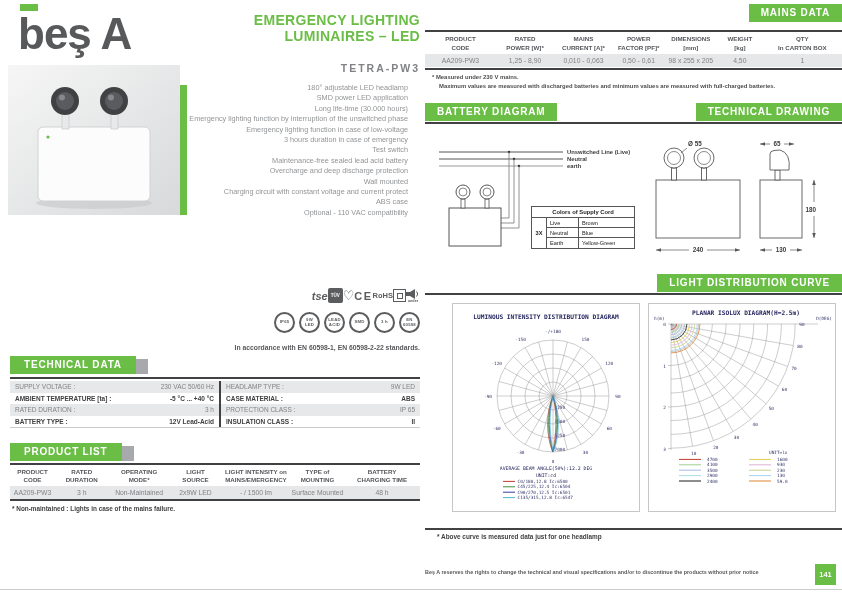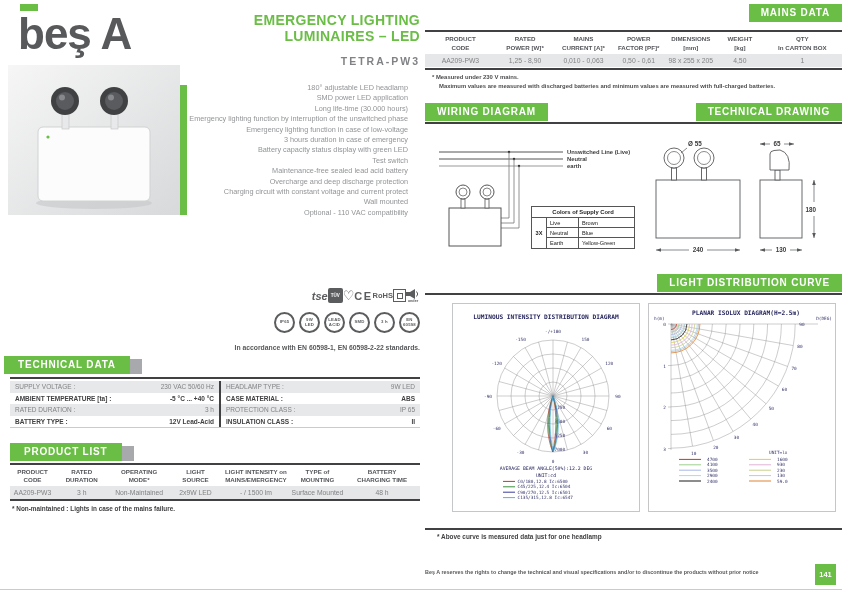--- a/index.html
+++ b/index.html
@@ -6,21 +6,21 @@
   *{margin:0;padding:0;box-sizing:border-box;}
   body{background:#fff;font-family:"Liberation Sans",sans-serif;}
   .page{position:relative;width:842px;height:595px;background:#fff;overflow:hidden;}
   .abs{position:absolute;}
   
   .logo{position:absolute;left:18px;top:6px;color:#58595b;}
   .logo-flag{position:absolute;left:2px;top:-2px;width:18px;height:7px;background:var(--green);}
   .logo-text{font-size:44px;font-weight:bold;letter-spacing:-1px;line-height:56px;}
   .title-block{position:absolute;left:190px;top:12px;width:230px;text-align:right;}
   .t1{color:var(--green);font-weight:bold;font-size:14px;line-height:16px;letter-spacing:.3px;}
-  .t2{color:#808285;font-weight:bold;font-size:10.5px;letter-spacing:2px;margin-top:11px;}
+  .t2{color:#808285;font-weight:bold;font-size:10.5px;letter-spacing:2px;margin-top:18px;}
   
   .hbar{position:absolute;height:18px;line-height:18px;background:var(--green);color:#fff;
         font-weight:bold;font-size:10px;letter-spacing:.8px;padding:0 12px;}
   .ribbon{position:absolute;display:flex;align-items:flex-start;height:18px;}
   .ribbon-bar{background:var(--green);color:#fff;font-weight:bold;font-size:10px;line-height:18px;
         padding:0 14px;letter-spacing:.8px;}
   .ribbon-shadow{width:12px;height:15px;background:#a7a9ac;margin-top:3px;}
   .rule{position:absolute;background:var(--dark);height:2px;}
   .hairline{position:absolute;background:#c9cbcc;height:1px;}
   
@@ -166,30 +166,30 @@
   </svg>
   <div class="stripe" style="left:180px;top:85px;width:7px;height:130px;"></div>
 
   <div id="features" class="features">
       <div class="feat">180° adjustable LED headlamp</div>
       <div class="feat">SMD power LED application</div>
       <div class="feat">Long life-time (30.000 hours)</div>
       <div class="feat">Emergency lighting function by interruption of the unswitched phase</div>
       <div class="feat">Emergency lighting function in case of low-voltage</div>
       <div class="feat">3 hours duration in case of emergency</div>
-      <div class="feat">Battery capacity status display with green LED</div>
       <div class="feat">Test switch</div>
       <div class="feat">Maintenance-free sealed lead acid battery</div>
       <div class="feat">Overcharge and deep discharge protection</div>
+      <div class="feat">Wall mounted</div>
       <div class="feat">Charging circuit with constant voltage and current protect</div>
-      <div class="feat">Wall mounted</div>
+      <div class="feat">ABS case</div>
       <div class="feat">Optional - 110 VAC compatibility</div>
     </div>
 
-  <div class="hbar" style="left:425px;top:103px;">WIRING DIAGRAM</div>
+  <div class="hbar" style="left:425px;top:103px;">BATTERY DIAGRAM</div>
   <div class="hbar" style="right:0;top:103px;">TECHNICAL DRAWING</div>
   <div class="rule" style="left:425px;top:122px;width:417px;"></div>
 
   <div class="abs" style="left:425px;top:126px;width:215px;height:140px;">
     <svg id="wiring-svg" width="215" height="140" viewBox="0 0 215 140">
         <line x1="14" y1="26" x2="138" y2="26" stroke="#555" stroke-width="1"></line>
         <text x="142" y="28" class="wlab">Unswitched Line (Live)</text>
         <line x1="14" y1="33" x2="138" y2="33" stroke="#555" stroke-width="1"></line>
         <text x="142" y="35" class="wlab">Neutral</text>
         <line x1="14" y1="40" x2="138" y2="40" stroke="#555" stroke-width="0.6"></line>
@@ -430,21 +430,21 @@
 LED</div>
       <div class="badge">LEAD
 ACID</div>
       <div class="badge">SMD</div>
       <div class="badge">3 h</div>
       <div class="badge">EN
 60598</div>
     </div>
   <div class="standards" style="left:150px;top:344px;width:270px;">In accordance with EN 60598-1, EN 60598-2-22 standards.</div>
 
-  <div class="ribbon" style="left:4px;top:356px;justify-content:space-between;">
+  <div class="ribbon" style="left:10px;top:356px;justify-content:space-between;">
     <span class="ribbon-bar">TECHNICAL DATA</span>
     <span class="ribbon-shadow"></span>
   </div>
   <div class="rule" style="left:10px;top:377px;width:410px;"></div>
   <div class="td-table">
     <div id="td-left" class="td-col" style="left:0;width:209px;">
         <div class="tdrow">
           <span class="tdl">SUPPLY VOLTAGE :</span>
           <span class="tdv">230 VAC 50/60 Hz</span>
         </div>

